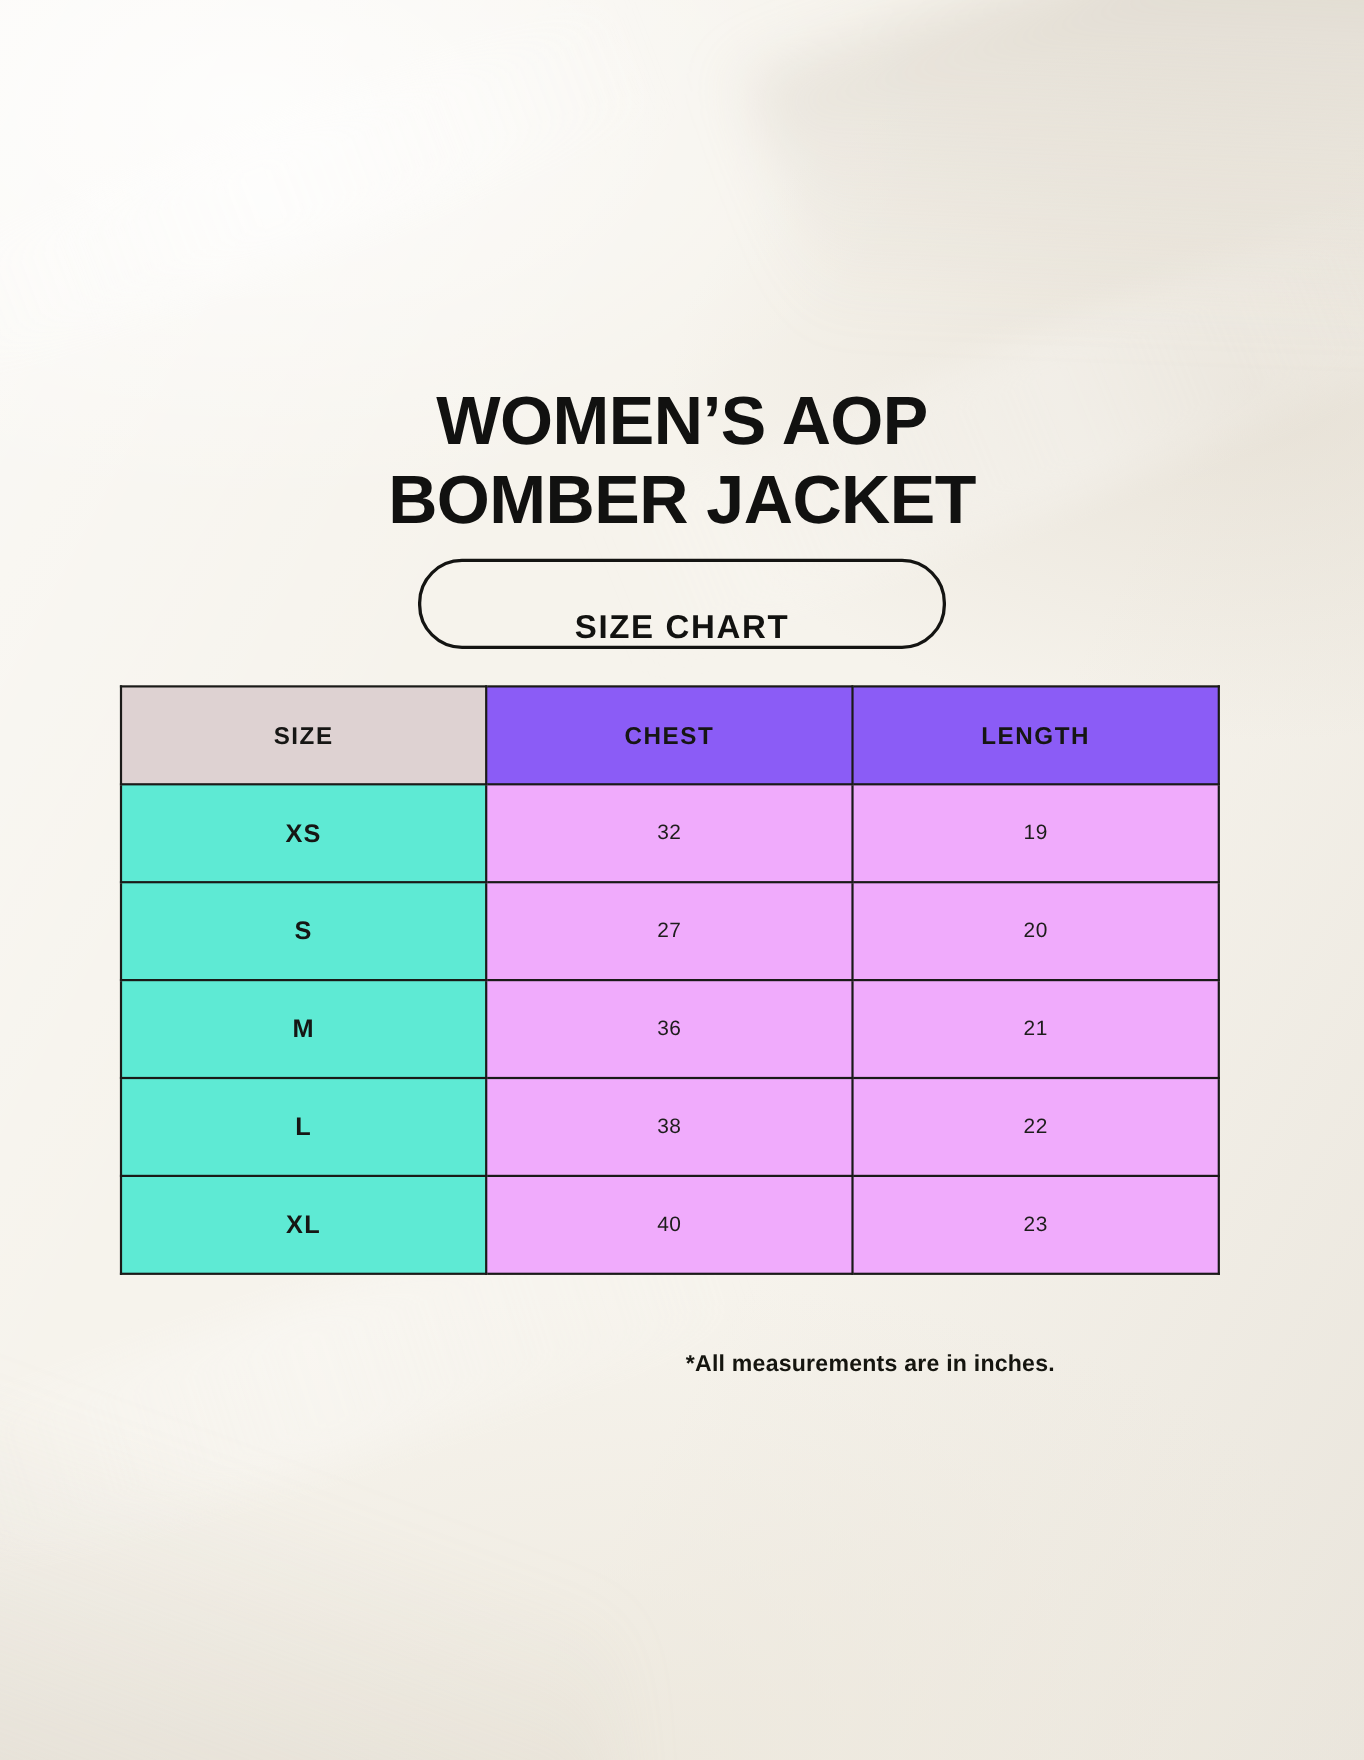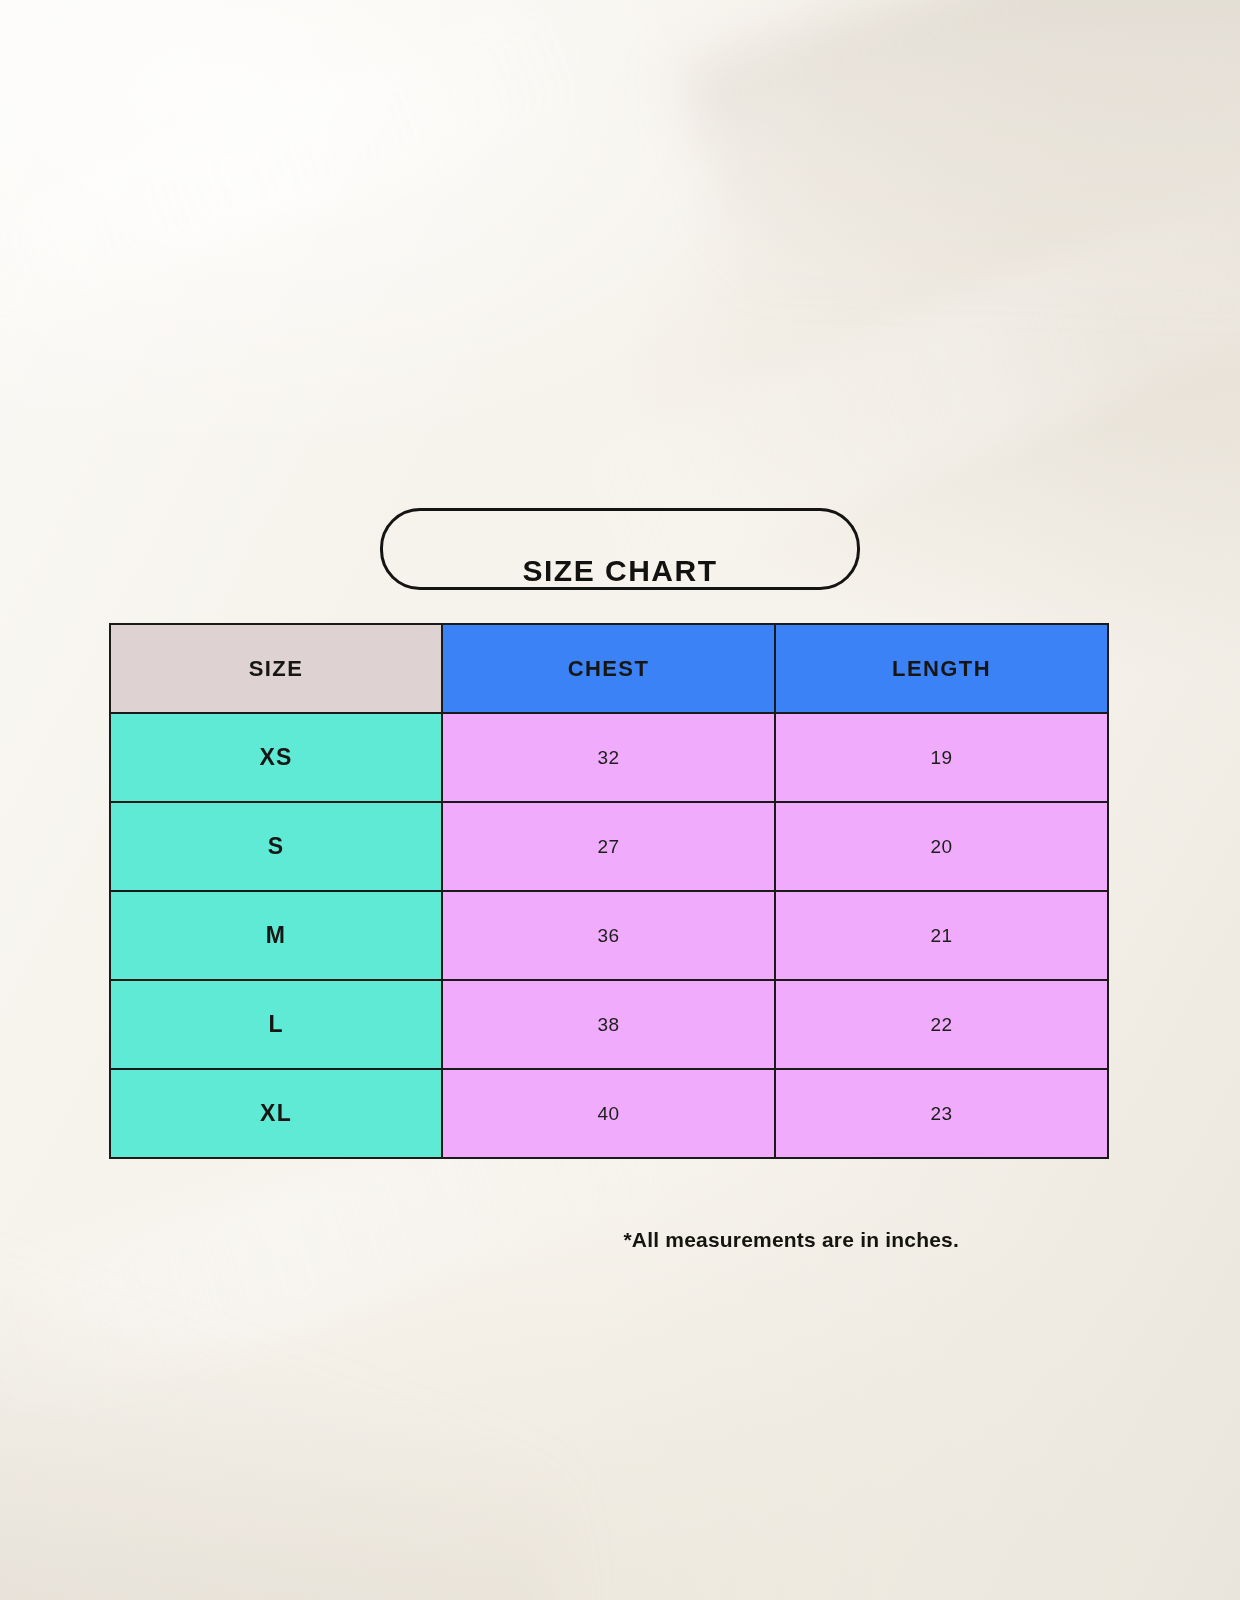--- a/index.html
+++ b/index.html
@@ -121,21 +121,21 @@
   col.c-length { width: 333px; }
 
   th.h-size {
     background: #ded2d2;
     color: #161614;
     font-size: 22px;
     font-weight: bold;
     letter-spacing: 1.4px;
   }
   th.h-measure {
-    background: #3b82f6;
+    background: #8b5cf6;
     color: #161614;
     font-size: 22px;
     font-weight: bold;
     letter-spacing: 1.4px;
   }
   td.cell-size {
     background: #5eead4;
     color: #161614;
     font-size: 23px;
     font-weight: bold;
@@ -168,20 +168,22 @@
 
   <div class="bg-layer bg-wash-1"></div>
   <div class="bg-layer bg-wash-2"></div>
   <div class="bg-streak streak-a"></div>
   <div class="bg-streak streak-b"></div>
   <div class="bg-streak streak-c"></div>
   <div class="shadow-a"></div>
   <div class="shadow-b"></div>
 
   <h1 class="title">
+    <span class="line">WOMEN’S AOP</span>
+    <span class="line">BOMBER JACKET</span>
   </h1>
 
   <div class="pill">
     <span class="pill-label">SIZE CHART</span>
   </div>
 
   <div class="table-wrap">
     <table class="size-table">
       <colgroup>
         <col class="c-size">

